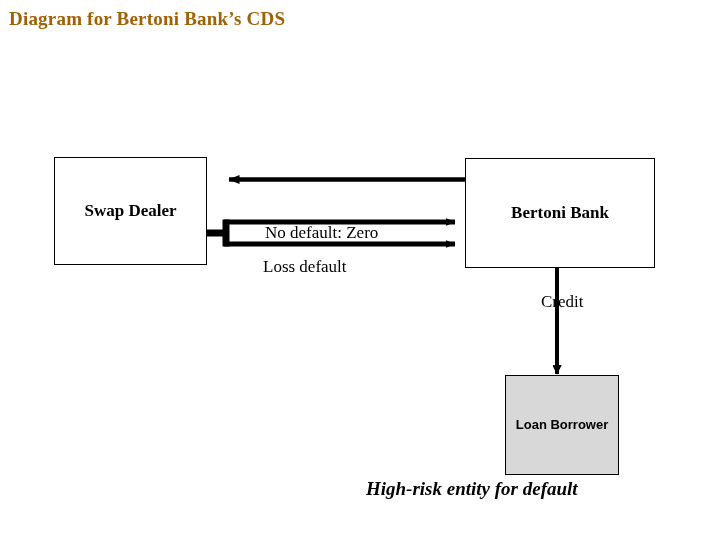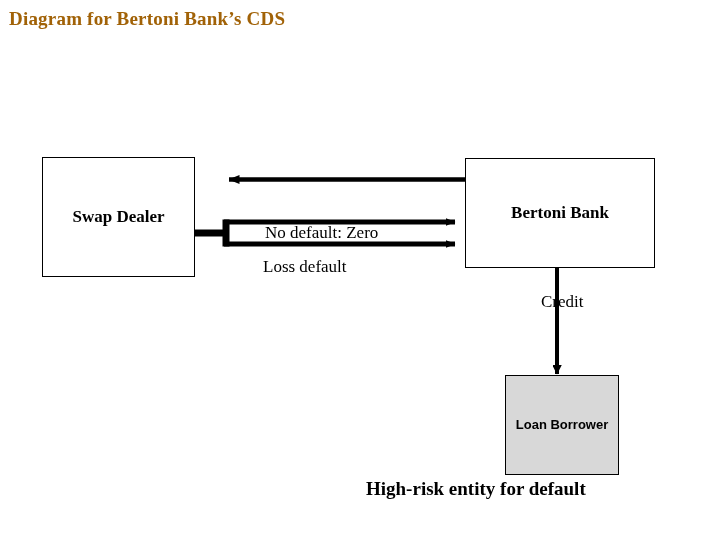--- a/index.html
+++ b/index.html
@@ -49,24 +49,24 @@
   .node-label {
     font-family: "Liberation Serif", "DejaVu Serif", serif;
     font-weight: bold;
     font-size: 17px;
     color: #000000;
     text-align: center;
     line-height: 1.15;
   }
 
   #swap-dealer-box {
-    left: 42px;
+    left: 54px;
     top: 157px;
     width: 153px;
-    height: 120px;
+    height: 108px;
   }
   #bertoni-bank-box {
     left: 465px;
     top: 158px;
     width: 190px;
     height: 110px;
   }
   #loan-borrower-box {
     left: 505px;
     top: 375px;
@@ -110,20 +110,21 @@
     top: 291px;
   }
   #caption-usd10m {
     left: 573px;
     top: 332px;
   }
   #caption-highrisk {
     left: 366px;
     top: 477px;
     font-weight: bold;
+    font-style: italic;
     font-size: 19px;
   }
 
   
   #connectors {
     position: absolute;
     left: 0; top: 0;
     width: 720px;
     height: 540px;
     pointer-events: none;

